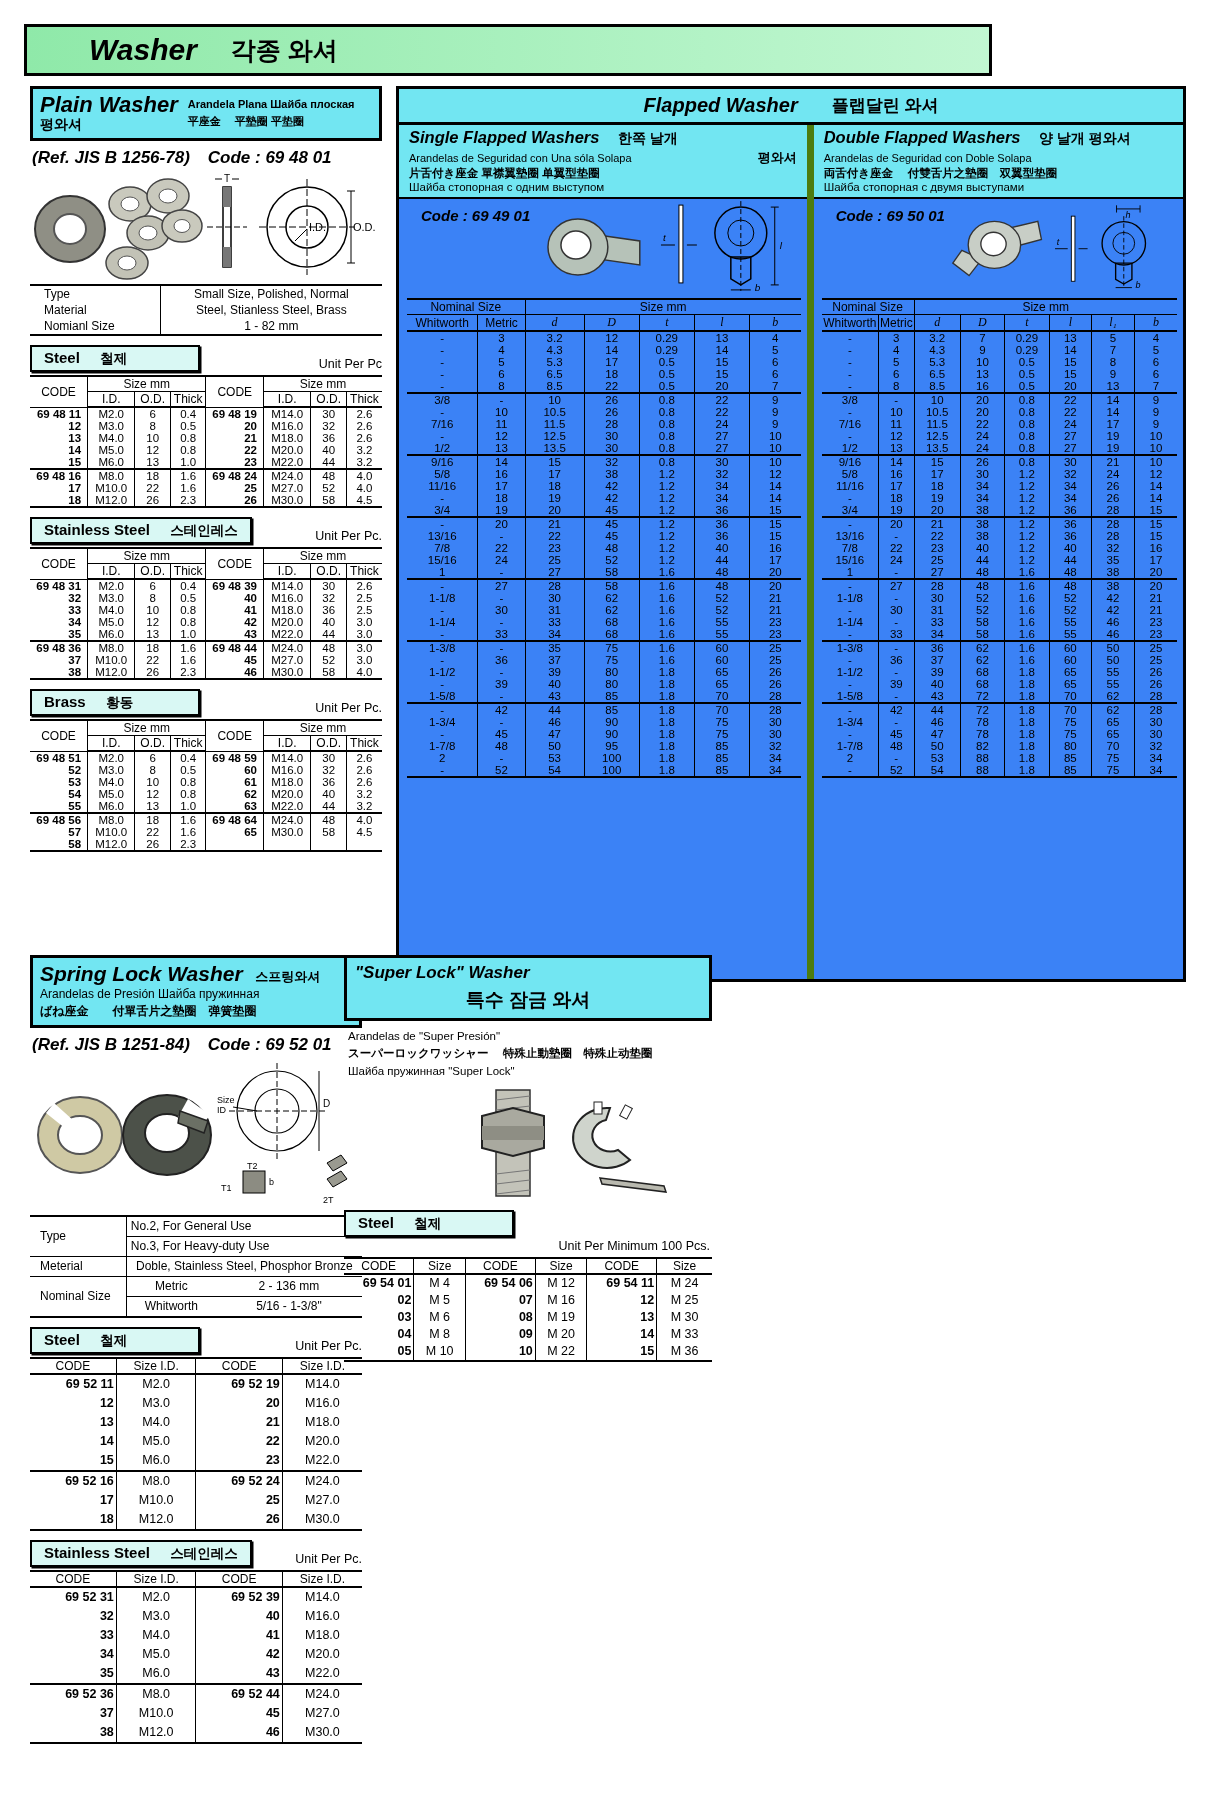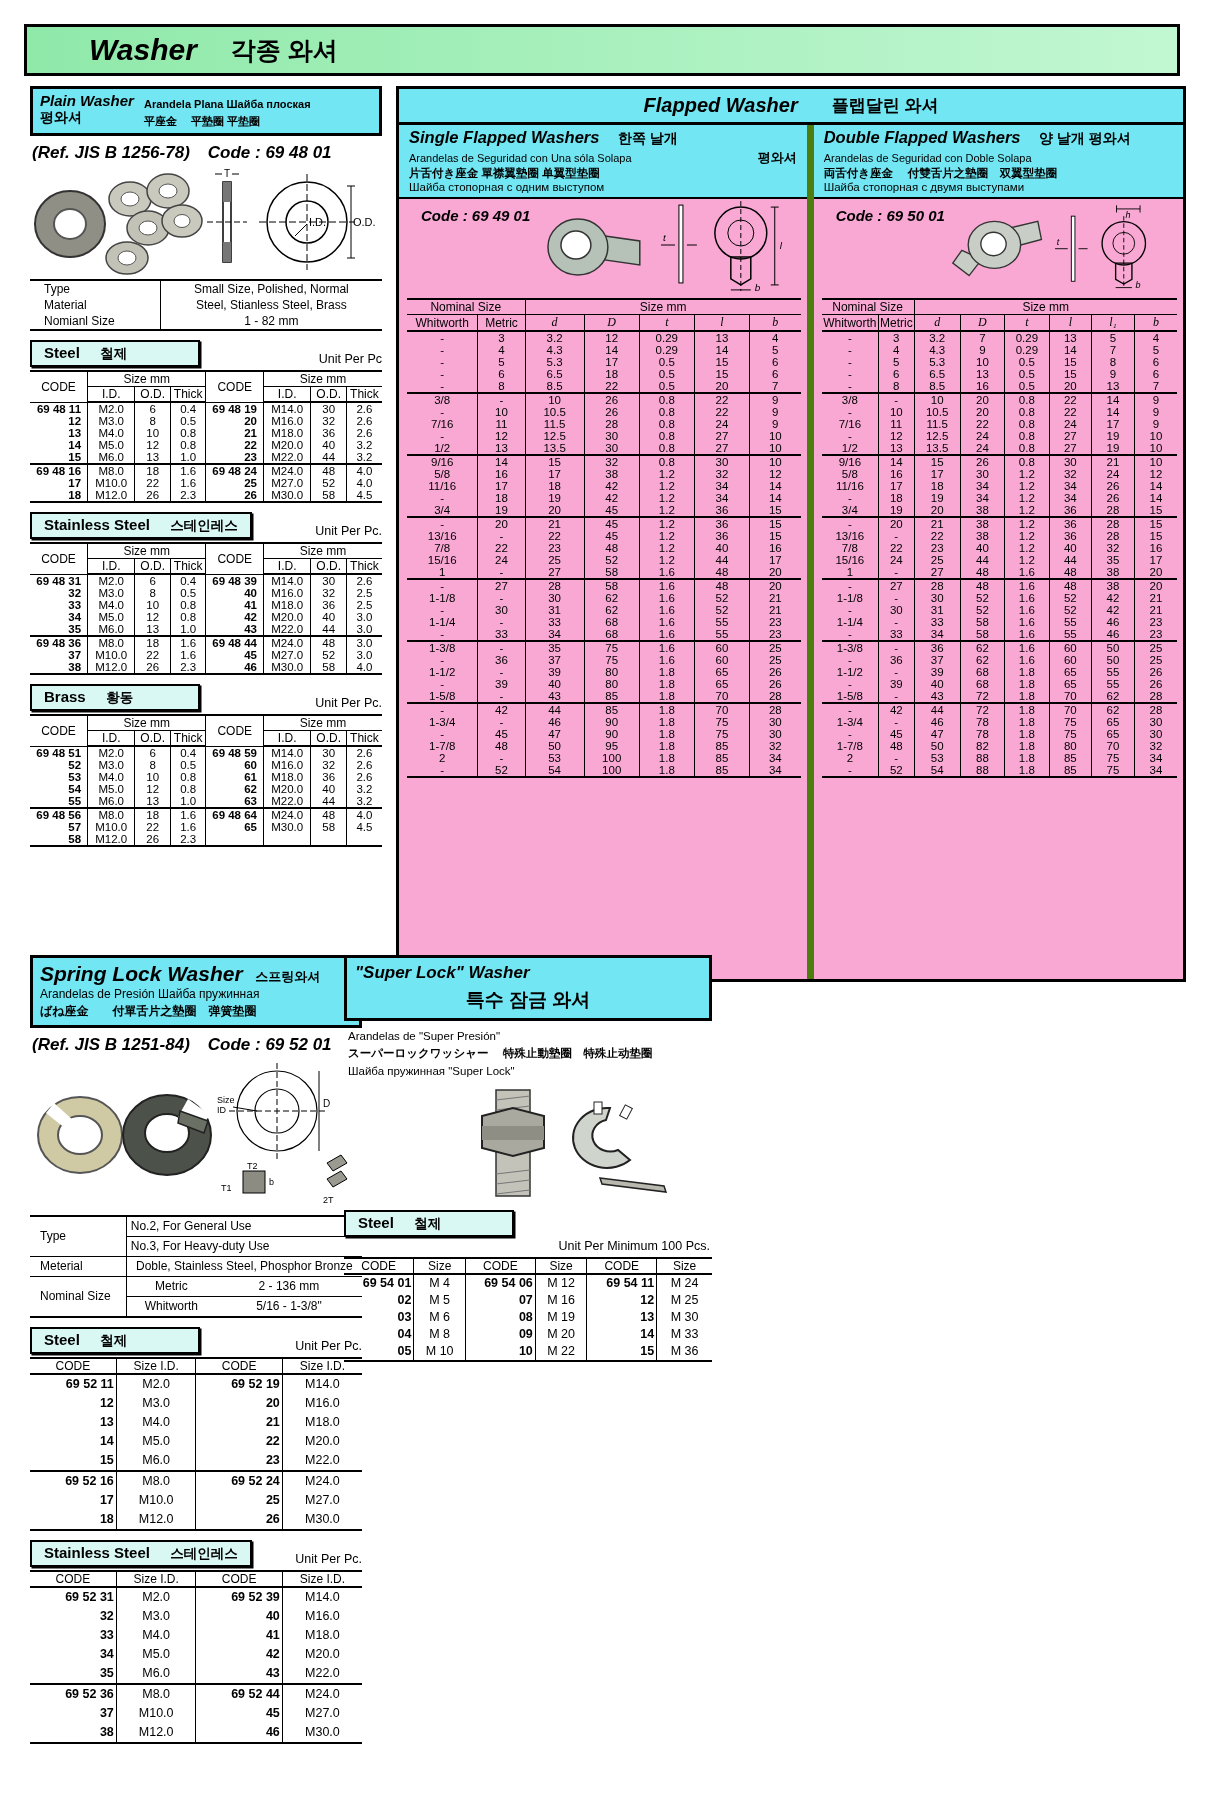--- a/index.html
+++ b/index.html
@@ -1,19 +1,19 @@
 <!DOCTYPE html>
 <html><head>
 <meta charset="utf-8">
 <style>
   html,body{margin:0;padding:0}
   body{width:1216px;height:1800px;position:relative;background:#fff;
        font-family:"Liberation Sans",sans-serif;color:#000;overflow:hidden}
   
-  .banner{position:absolute;left:24px;top:24px;width:1156px;height:52px;border:3px solid #000;
+  .banner{position:absolute;left:24px;top:24px;width:968px;height:52px;border:3px solid #000;
           background:linear-gradient(90deg,#8fe9a9,#c2f7d2);display:flex;align-items:center;gap:34px;padding-left:62px;box-sizing:border-box}
   .banner .en{font-size:30px;font-weight:bold;font-style:italic}
   .banner .ko{font-size:25px;font-weight:bold}
   
   .panel{position:absolute}
   .hdr-box{border:3px solid #000;background:#72e6f2;padding:4px 7px;display:flex;gap:10px;box-sizing:border-box}
   .refline{font-style:italic;font-weight:bold;font-size:17px;margin:7px 0 2px 2px;display:flex;gap:18px}
   .sec-row{display:flex;align-items:flex-end;margin:9px 0 2px}
   .sec-box{border:2px solid #000;box-shadow:1.5px 1.5px 0 #000;background:#d9f8f4;padding:2px 12px;min-width:170px;box-sizing:border-box}
   .sec-en{font-weight:bold;font-size:15px;margin-right:16px}
@@ -27,30 +27,30 @@
   .tbl th.rs{border-bottom:2px solid #000}
   .tbl td{font-size:11.5px;padding:0 2px;text-align:center;white-space:nowrap;overflow:hidden}
   .tbl tr.gs td{border-top:2px solid #000}
   .tbl .lb{border-left:1px solid #000}
   .tbl .code{font-weight:bold;text-align:right;padding-right:6px}
   .tbl .it{font-style:italic;font-family:"Liberation Serif",serif}
   .tbl.sp td{font-size:12.5px;padding:2.5px 2px}
   .tbl.su td{font-size:12.5px;padding:1.5px 2px}
   
   .plain-panel{left:30px;top:86px;width:352px}
-  .plain-title .t1{font-size:15px;font-weight:bold;font-style:italic;line-height:1.05}
+  .plain-title .t1{font-size:22px;font-weight:bold;font-style:italic;line-height:1.05}
   .plain-title .t2{font-size:14px;font-weight:bold}
   .plain-sub{font-size:11px;font-weight:bold;line-height:1.5;padding-top:3px}
   .photo-row{display:flex;align-items:center;height:112px;margin-top:2px}
   .kv{width:100%;border-collapse:collapse;border-top:2px solid #000;border-bottom:2px solid #000;margin-top:2px}
   .kv td{font-size:12px;padding:1px 4px}
   .kv .kl{width:37%;border-right:1.5px solid #000;padding-left:14px}
   .kv .kvv{text-align:center}
   
-  .flapped-panel{left:396px;top:86px;width:790px;height:896px;border:3px solid #000;box-sizing:border-box;background:#f9a8d4}
+  .flapped-panel{left:396px;top:86px;width:790px;height:896px;border:3px solid #000;box-sizing:border-box;background:#3b82f6}
   .fbar{background:#72e6f2;border-bottom:3px solid #000;display:flex;justify-content:center;align-items:center;gap:34px;height:33px}
   .fbar .en{font-size:20px;font-weight:bold;font-style:italic}
   .fbar .ko{font-size:17px;font-weight:bold}
   .fcols{display:flex;height:calc(100% - 36px)}
   .fcol{box-sizing:border-box;width:52%;padding:0 6px 0 8px}
   .fcol.dbl{width:48%;border-left:7px solid #4d7c0f}
   .fhead{background:#72e6f2;margin:0 -6px 0 -8px;padding:3px 8px 4px 10px;border-bottom:2px solid #000;position:relative}
   .fhead .en{font-weight:bold;font-style:italic;font-size:16.5px}
   .fhead .ko1{font-weight:bold;font-size:14px;margin-left:14px}
   .fhead .es{font-size:11px;display:inline-block}

